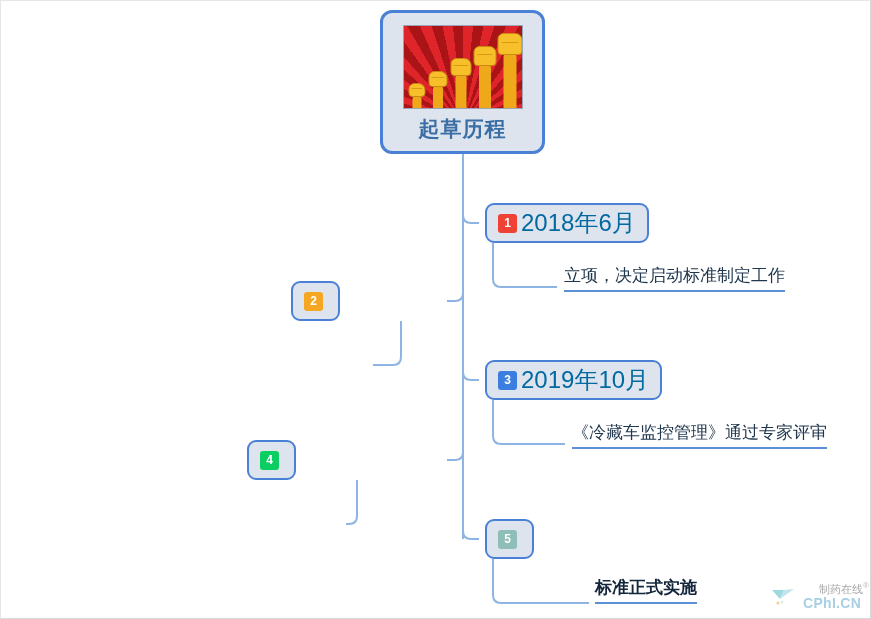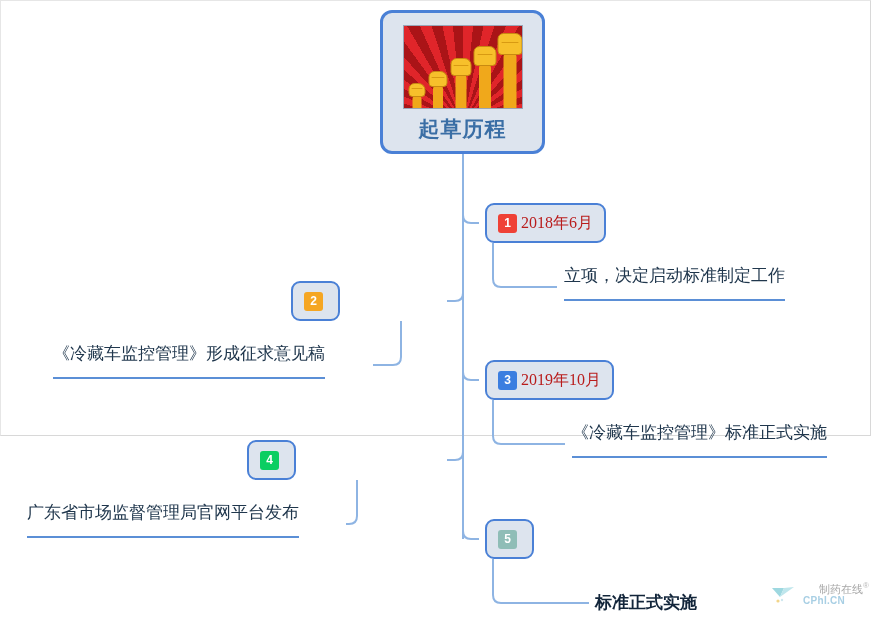--- a/index.html
+++ b/index.html
@@ -4,21 +4,21 @@
 <style>
   html,body{margin:0;padding:0;}
   body{
     width:871px;height:619px;
     background:#ffffff;
     font-family:"Liberation Sans","DejaVu Sans",sans-serif;
     overflow:hidden;
   }
   #canvas{
     position:relative;
-    width:871px;height:436px;
+    width:871px;height:619px;
     box-sizing:border-box;
     border-right:1px solid #d8d8d8;
     border-bottom:1px solid #d8d8d8;
     border-top:1px solid #e6e6e6;
     border-left:1px solid #e6e6e6;
     background:#fff;
   }
   #wires{position:absolute;left:0;top:0;width:871px;height:619px;pointer-events:none;}
 
   
@@ -75,42 +75,42 @@
   }
   .badge{
     display:inline-flex;align-items:center;justify-content:center;
     width:19px;height:19px;
     border-radius:3px;
     color:#ffffff;font-size:12px;font-weight:bold;
     margin-right:4px;
     line-height:1;
   }
   .node-label{
-    font-size:16px;color:#b91c1c;font-family:Liberation Serif, serif;
+    font-size:24px;color:#0369a1;
   }
 
   
   .leaf{
     position:absolute;
     white-space:nowrap;
     font-size:17px;color:#20374d;
-    padding-bottom:12px;
+    padding-bottom:3px;
     border-bottom:2px solid #5b8fd6;
   }
   .leaf.bold{font-weight:bold;color:#12253a;}
 
   
   .watermark{
     position:absolute;left:770px;top:580px;
     display:flex;align-items:center;gap:6px;
   }
   .wm-text{line-height:1.15;}
   .wm-line1{font-size:11px;color:#a8a8a8;margin-left:16px;}
   .wm-sup{font-size:8px;vertical-align:super;color:#b9b9b9;}
-  .wm-line2{font-size:10px;color:#a8cfe4;font-weight:bold;letter-spacing:.3px;}
+  .wm-line2{font-size:14px;color:#a8cfe4;font-weight:bold;letter-spacing:.3px;}
 </style>
 </head>
 <body>
 
 <div id="canvas">
 
   <svg id="wires" viewBox="0 0 871 619">
     <g fill="none" stroke="#8eb4e3" stroke-width="2">
 
       <path d="M462,153 L462,538"></path>
@@ -176,37 +176,35 @@
 
   <div class="node" style="left:484px;top:202px;">
     <span class="badge" style="background:#ef4136;">1</span>
     <span class="node-label">2018年6月</span>
   </div>
   <div class="leaf" style="left:563px;top:263px;">立项，决定启动标准制定工作</div>
 
   <div class="node" style="left:290px;top:280px;">
     <span class="badge" style="background:#f5a623;">2</span>
   </div>
-  <div class="leaf" style="left:52px;top:341px;">《冷藏车监控管理》形成征求意见稿</div>
 
   <div class="node" style="left:484px;top:359px;">
     <span class="badge" style="background:#3b7ee0;">3</span>
     <span class="node-label">2019年10月</span>
   </div>
-  <div class="leaf" style="left:571px;top:420px;">《冷藏车监控管理》标准正式实施</div>
+  <div class="leaf" style="left:571px;top:420px;">《冷藏车监控管理》通过专家评审</div>
 
   <div class="node" style="left:246px;top:439px;">
     <span class="badge" style="background:#0ace62;">4</span>
   </div>
-  <div class="leaf" style="left:26px;top:500px;">广东省市场监督管理局官网平台发布</div>
 
   <div class="node" style="left:484px;top:518px;">
     <span class="badge" style="background:#8fbdb7;">5</span>
   </div>
-  <div class="leaf bold" style="left:594px;top:590px;">标准正式实施</div>
+  <div class="leaf bold" style="left:594px;top:575px;">标准正式实施</div>
 
   <div class="watermark">
     <svg width="26" height="20" viewBox="0 0 26 20">
       <path d="M1,4 L9,13 L13,4 Z" fill="#9ed8e0"></path>
       <path d="M13,4 L9,13 L23,3 Z" fill="#bfe6ec"></path>
       <circle cx="7" cy="17" r="1.6" fill="#f2d58a"></circle>
       <circle cx="11" cy="16" r="1.2" fill="#cfe8ef"></circle>
     </svg>
     <div class="wm-text">
       <div class="wm-line1">

